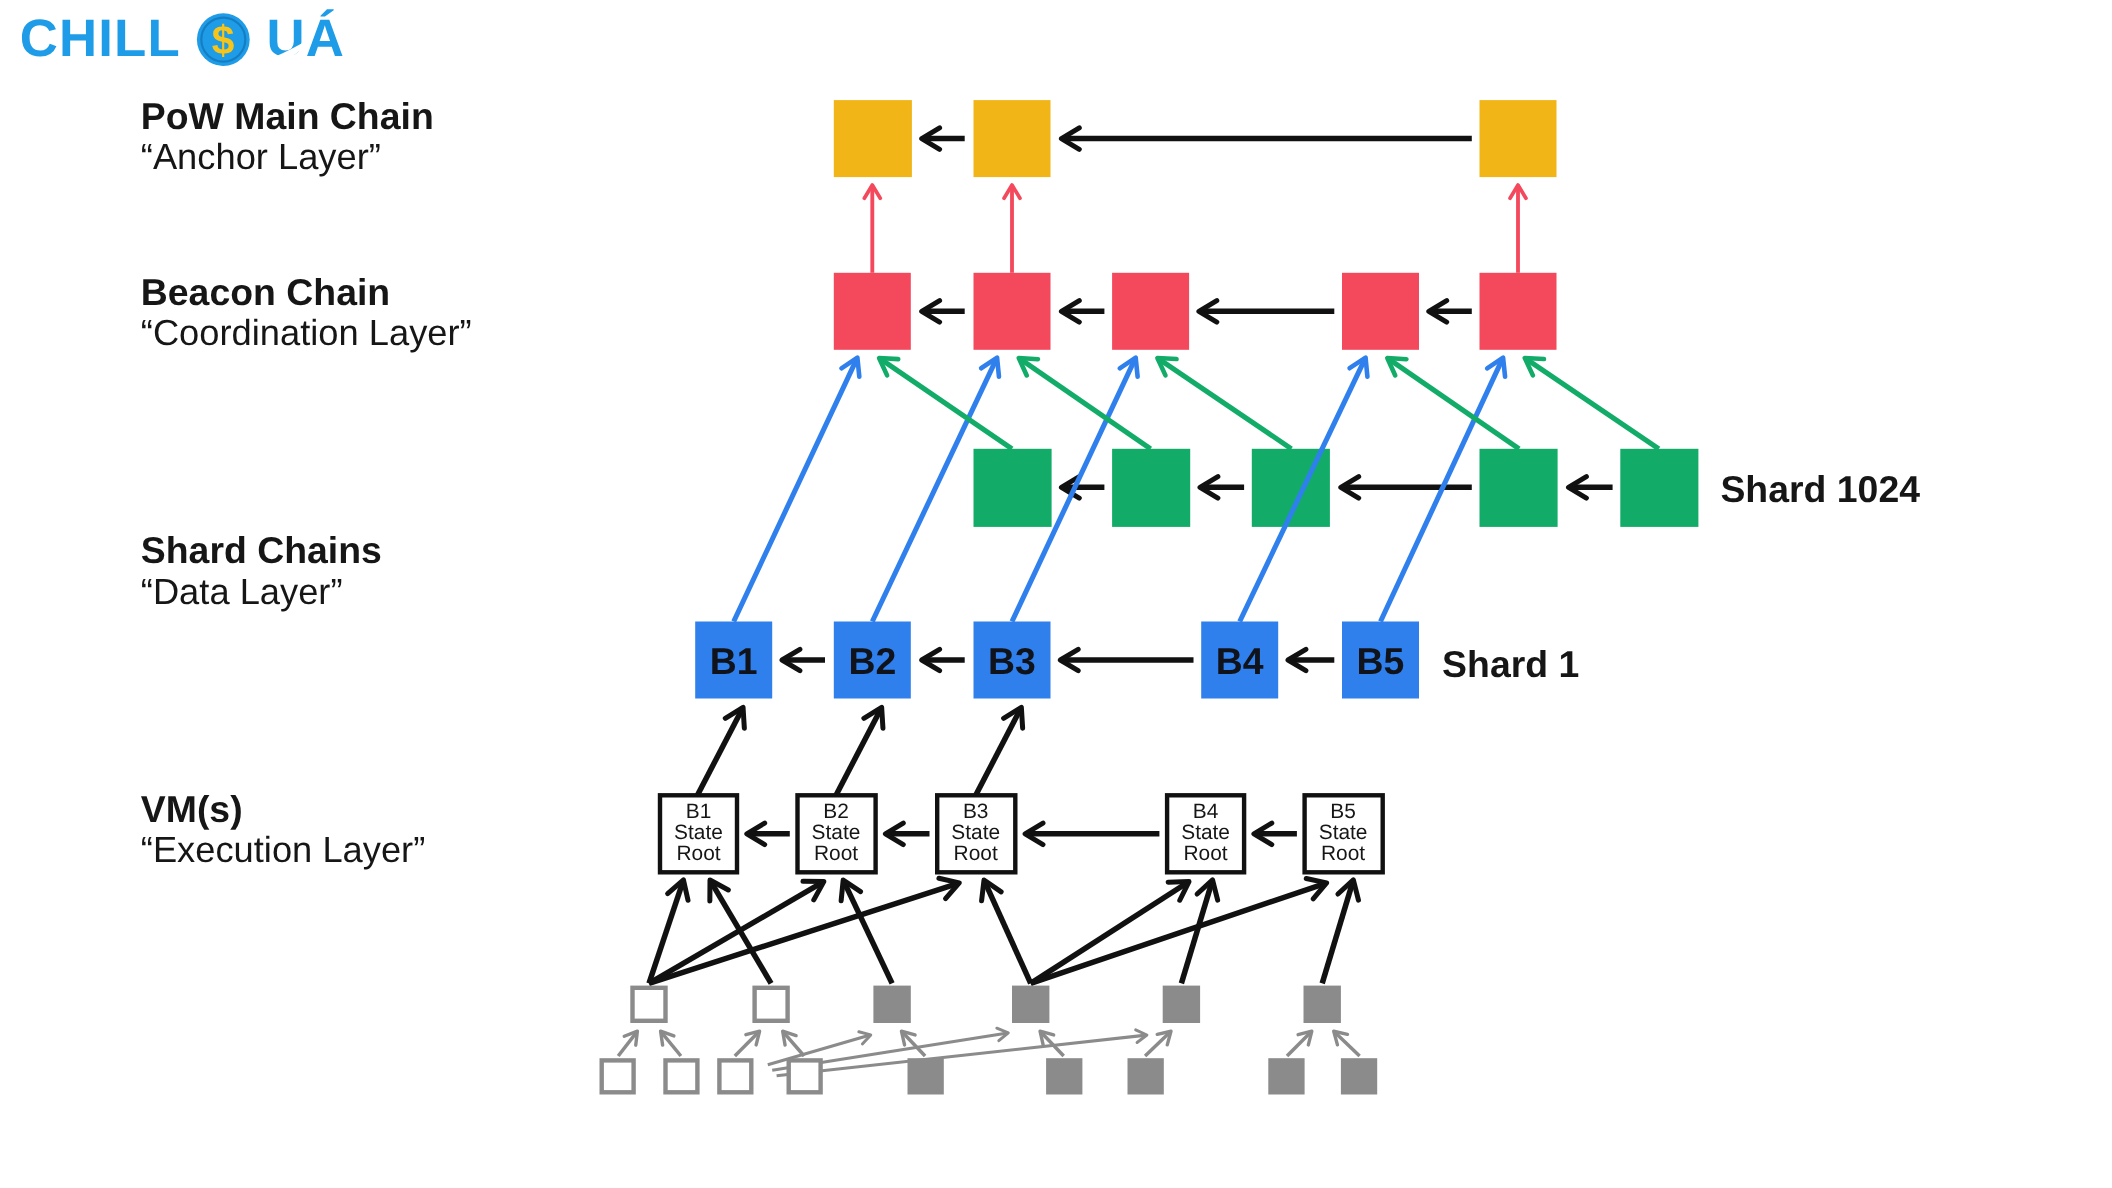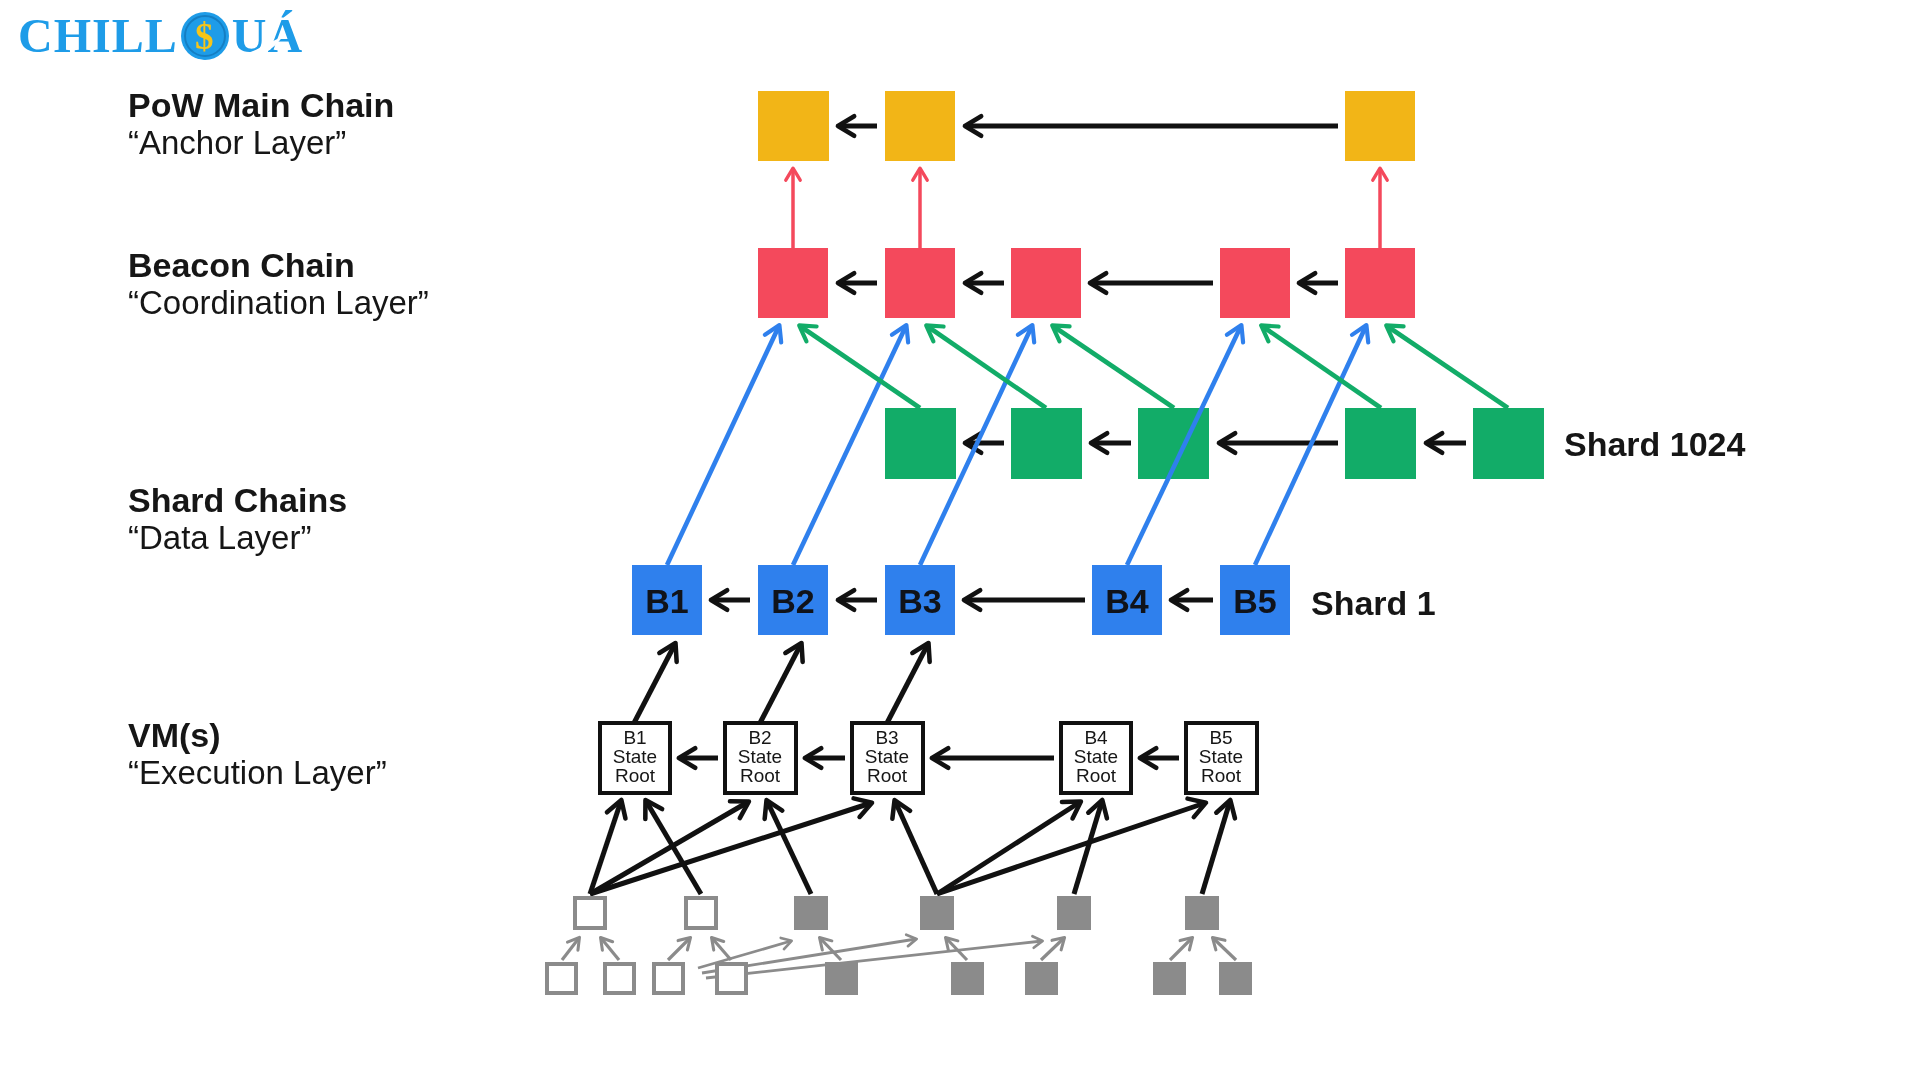--- a/index.html
+++ b/index.html
@@ -1,22 +1,22 @@
 <!DOCTYPE html>
 <html style="--brand-blue: #1E9CE8; --dollar-yellow: #F7C519; --block-gold: #F2B517; --block-red: #F4495C; --block-green: #12AC68; --block-blue: #2F80ED; --tree-gray: #8B8B8B; --line-black: #111111; --ink: #161616;"><head>
 <meta charset="utf-8">
 <style>
   html,body{margin:0;padding:0;background:#ffffff;}
   body{width:1920px;height:1080px;position:relative;overflow:hidden;
        font-family:"Liberation Sans",sans-serif;color:var(--ink);}
 
   
   .logo{position:absolute;left:18px;top:12px;display:flex;align-items:center;
-        font-family:Liberation Serif, serif;font-weight:700;font-size:48px;
-        color:var(--brand-blue);letter-spacing:1px;line-height:1;}
+        font-family:Liberation Sans, sans-serif;font-weight:700;font-size:48px;
+        color:var(--brand-blue);letter-spacing:1px;line-height:1;gap:12px;}
   .logo-coin{position:relative;width:48px;height:48px;margin:0 3px;border-radius:50%;
              background:var(--brand-blue);display:flex;align-items:center;justify-content:center;flex:0 0 auto;}
   .logo-coin::before{content:"";position:absolute;inset:3px;border-radius:50%;
              border:2px solid rgba(10,90,150,.45);}
   .dollar{position:relative;font-size:37px;color:var(--dollar-yellow);font-weight:700;z-index:2;}
   .swoosh{position:absolute;left:-10px;bottom:-7px;width:116px;height:32px;z-index:1;overflow:visible;}
 
   
   svg.diagram{position:absolute;left:0;top:0;}
   .mk{fill:none;stroke-width:2.1;stroke-linecap:round;stroke-linejoin:round;}

